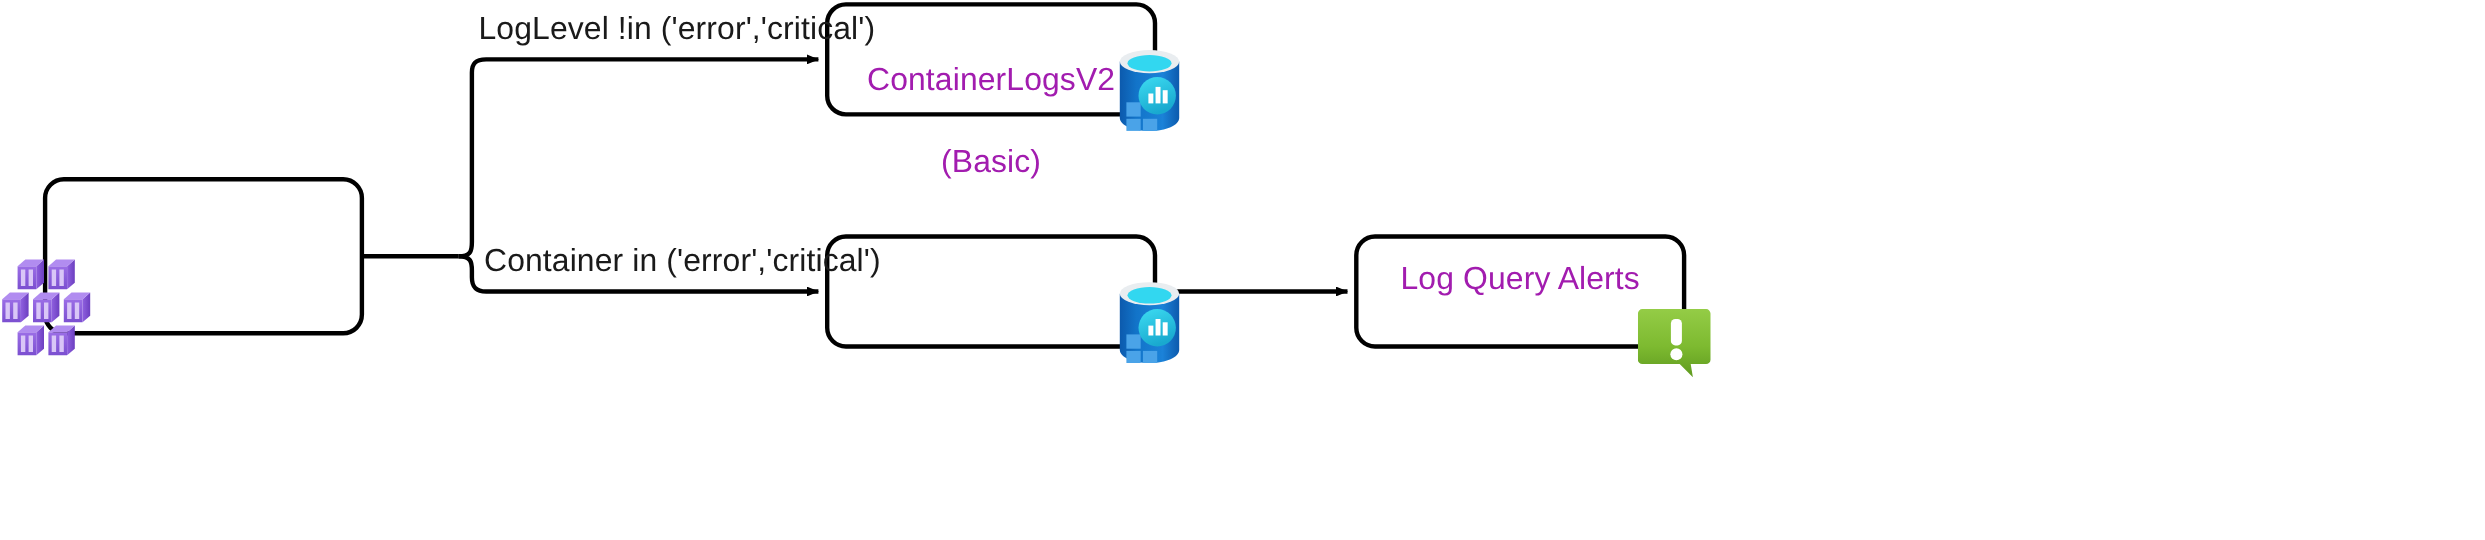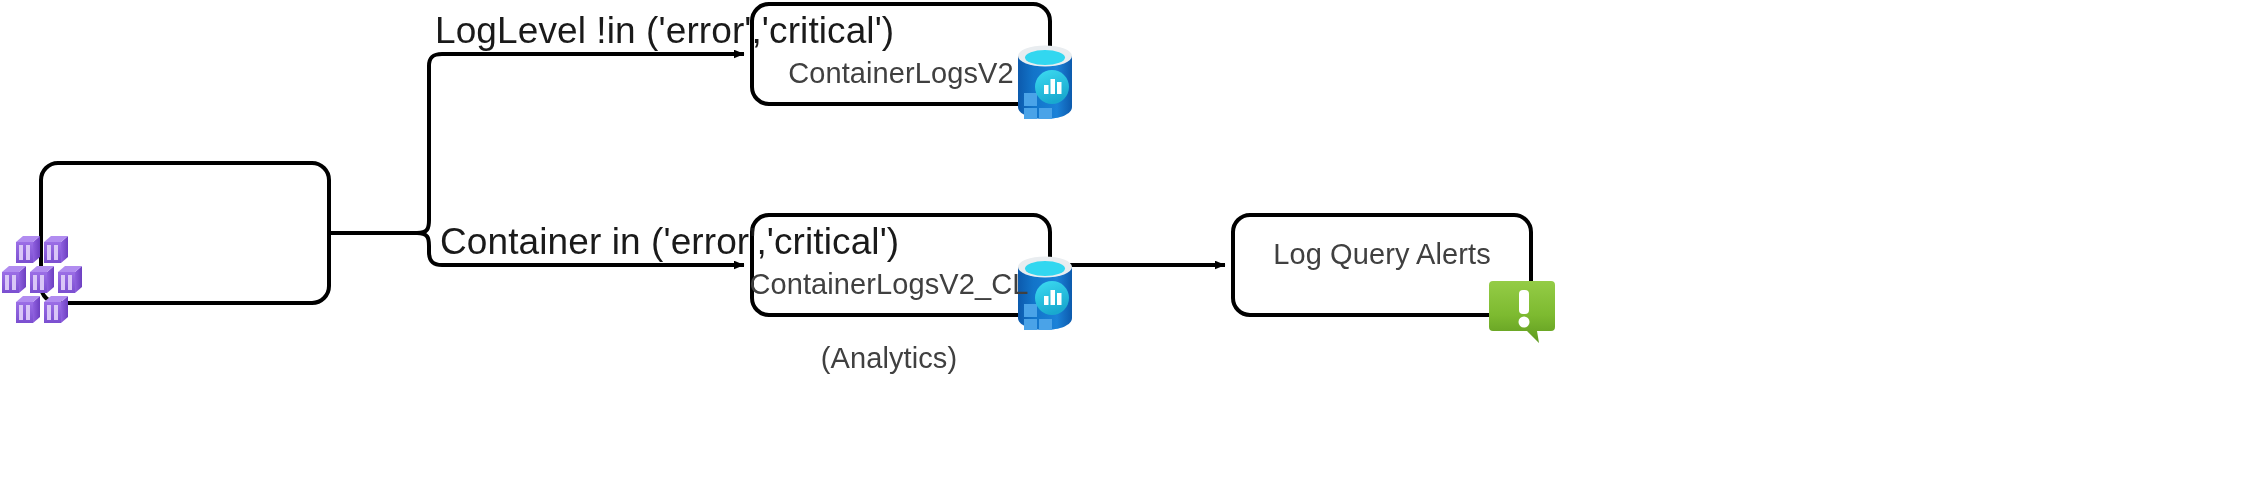--- a/index.html
+++ b/index.html
@@ -24,28 +24,28 @@
     left: 0;
     top: 0;
     width: 2259px;
     height: 491px;
   }
   .node-label {
     position: absolute;
     text-align: center;
     line-height: 1.28;
     font-size: 29px;
-    color: #404040;
+    color: #a21caf;
     letter-spacing: 0.1px;
     white-space: pre-line;
     pointer-events: none;
   }
   .edge-label {
     position: absolute;
-    font-size: 37px;
+    font-size: 29px;
     color: #1a1a1a;
     white-space: nowrap;
     text-align: center;
     letter-spacing: 0.1px;
   }
   .icon-box {
     position: absolute;
   }
 </style>
 </head>
@@ -191,26 +191,23 @@
 
   <svg class="icon-box" style="left:1489px; top:277px; width:72px; height:68px;" viewBox="0 0 72 68">
     <path d="M4,4 h58 a4,4 0 0 1 4,4 v42 a4,4 0 0 1 -4,4 h-14 l2,12 l-12,-12 h-34 a4,4 0 0 1 -4,-4 v-42 a4,4 0 0 1 4,-4 z" fill="url(#gradAlert)"></path>
     <rect x="30" y="13" width="10" height="24" rx="4" ry="4" fill="#ffffff"></rect>
     <circle cx="35" cy="45" r="5.5" fill="#ffffff"></circle>
   </svg>
 
 
   <div class="node-label" style="left:752px; top:18px; width:298px;">
     <div>ContainerLogsV2</div>
+    <div>(Basic)</div>
   </div>
 
-  <div class="node-label" style="left:740px; top:229px; width:298px;">
-    <div>ContainerLogsV2_CL</div>
-    <div>(Analytics)</div>
-  </div>
 
   <div class="node-label" style="left:1233px; top:236px; width:298px;">Log Query Alerts</div>
 
   <div class="edge-label" style="left:435px; top:10px; width:302px;">LogLevel !in ('error','critical')</div>
 
   <div class="edge-label" style="left:440px; top:221px; width:292px;">Container in ('error','critical')</div>
 
 </div>
 
 </body></html>

